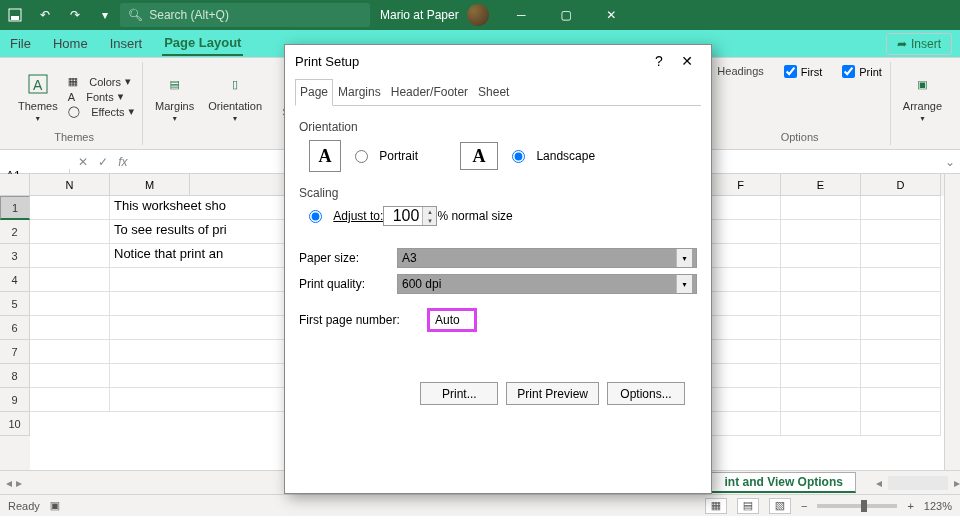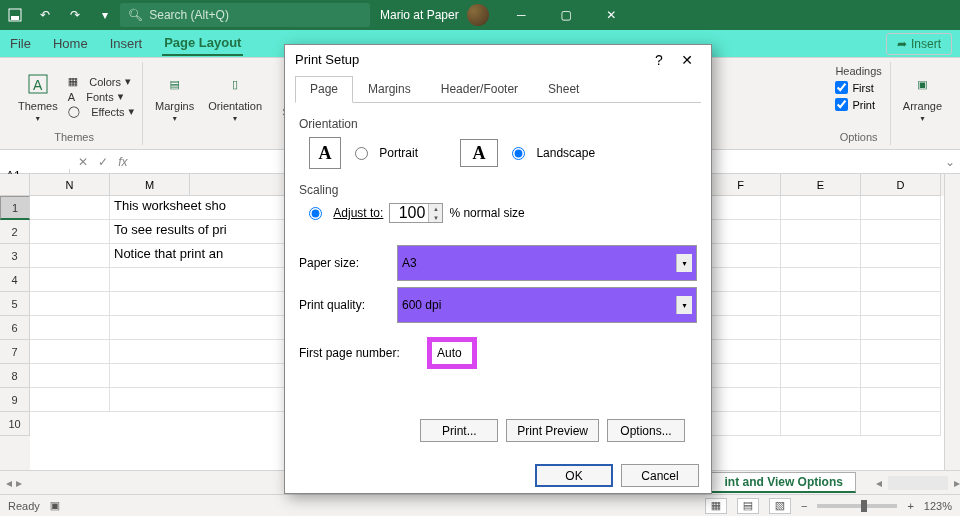--- a/index.html
+++ b/index.html
@@ -66,38 +66,38 @@
 .status .viewbtn { width: 22px; height: 16px; border: 1px solid #c8c8c8; background: #fff; display: flex; align-items: center; justify-content: center; }
 .zoom-slider { width: 80px; height: 4px; background: #c8c8c8; position: relative; }
 .zoom-slider::after { content: ""; position: absolute; left: 55%; top: -4px; width: 6px; height: 12px; background: #666; }
 
 
 .dialog { position: absolute; left: 284px; top: 44px; width: 428px; height: 450px; background: #fff; border: 1px solid #888; box-shadow: 4px 4px 14px rgba(0,0,0,0.35); display: flex; flex-direction: column; font-size: 12px; }
 .dlg-title { height: 32px; display: flex; align-items: center; padding: 0 10px; font-size: 13px; }
 .dlg-title .sp { flex: 1; }
 .dlg-title .btn { width: 28px; text-align: center; font-size: 14px; }
 .dlg-tabs { display: flex; border-bottom: 1px solid #c8c8c8; margin: 2px 10px 0; }
-.dlg-tabs .dt { padding: 5px 14px; border: 1px solid transparent; color: #444; font-size: 12px; }
+.dlg-tabs .dt { padding: 5px 4px; border: 1px solid transparent; color: #444; font-size: 12px; }
 .dlg-tabs .dt.active { border: 1px solid #c8c8c8; border-bottom: 1px solid #fff; background: #fff; margin-bottom: -1px; }
 .dlg-body { padding: 10px 14px; flex: 1; }
 .fieldset-label { font-size: 12px; color: #444; margin: 4px 0 6px; }
 .orient { display: flex; align-items: center; gap: 14px; margin-left: 10px; margin-bottom: 14px; }
 .orient .page-ico { width: 32px; height: 32px; border: 1px solid #888; display: flex; align-items: center; justify-content: center; font-family: serif; font-weight: bold; font-size: 18px; }
 .orient .page-ico.land { width: 38px; height: 28px; }
 .radio-row { display: flex; align-items: center; gap: 4px; }
-.scale-row { display: flex; align-items: center; gap: 6px; margin: 4px 0 4px 10px; }
+.scale-row { display: flex; align-items: center; margin: 4px 0 4px 10px; }
 .spin { display: inline-flex; border: 1px solid #999; height: 20px; }
 .spin input { width: 38px; border: none; text-align: right; padding: 0 3px; font-size: 16px; }
 .spin .ar { width: 14px; background: #eee; border-left: 1px solid #bbb; display: flex; flex-direction: column; font-size: 6px; color: #555; }
 .spin .ar div { flex: 1; display: flex; align-items: center; justify-content: center; }
 .formrow { display: flex; align-items: center; gap: 8px; margin: 6px 0; }
 .formrow label { width: 90px; }
-.sel { flex: 1; height: 36px; border: 1px solid #999; background: #8b5cf6; padding: 0 4px; display: flex; align-items: center; justify-content: space-between; }
+.sel { flex: 1; height: 20px; border: 1px solid #999; background: #a3a3a3; padding: 0 4px; display: flex; align-items: center; justify-content: space-between; }
 .sel .dd { width: 16px; height: 18px; background: #eee; border-left: 1px solid #bbb; display: flex; align-items: center; justify-content: center; font-size: 8px; }
-.txtbox { border: 5px solid #d946ef; height: 32px; padding: 0 5px; display: flex; align-items: center; width: 50px; }
+.txtbox { border: 3px solid #d946ef; height: 24px; padding: 0 5px; display: flex; align-items: center; width: 50px; }
 .dlg-btns { display: flex; justify-content: flex-end; gap: 8px; padding: 6px 12px; }
 .dlg-btns.top { margin-top: 44px; align-items: center; }
 .btn2 { min-width: 78px; height: 23px; border: 1px solid #999; background: #f6f6f6; display: flex; align-items: center; justify-content: center; padding: 0 10px; }
 .btn2.primary { border: 2px solid #2a5db0; }
 svg { display: block; }
 </style>
 </head>
 <body>
 
 <div class="titlebar">
@@ -173,21 +173,21 @@
         </div>
       <div class="bigbtn">
           <div class="ico">▯</div>
           <span>Siz</span>
         </div>
     </div>
     <div class="label">&nbsp;</div>
   </div>
   <div style="flex:1"></div>
   <div class="rgroup">
-    <div class="body" style="flex-direction:column; align-items:flex-start; gap:4px; padding-top:3px">
+    <div class="body" style="flex-direction:row; align-items:flex-start; gap:20px; padding-top:3px">
       <div style="font-size:11px; color:#444">Headings</div>
       <label class="chk">
           <input type="checkbox" checked="" style="">
           <span>First</span>
         </label>
       <label class="chk">
           <input type="checkbox" checked="" style="">
           <span>Print</span>
         </label>
     </div>
@@ -435,21 +435,13 @@
           <span>Print...</span>
         </div>
       <div class="btn2">
           <span>Print Preview</span>
         </div>
       <div class="btn2">
           <span>Options...</span>
         </div>
     </div>
   </div>
-  <div class="dlg-btns" style="border-top:0">
-    <div class="btn2 primary">
-        <span>OK</span>
-      </div>
-    <div class="btn2">
-        <span>Cancel</span>
-      </div>
-  </div>
 </div>
 
 </body></html>

